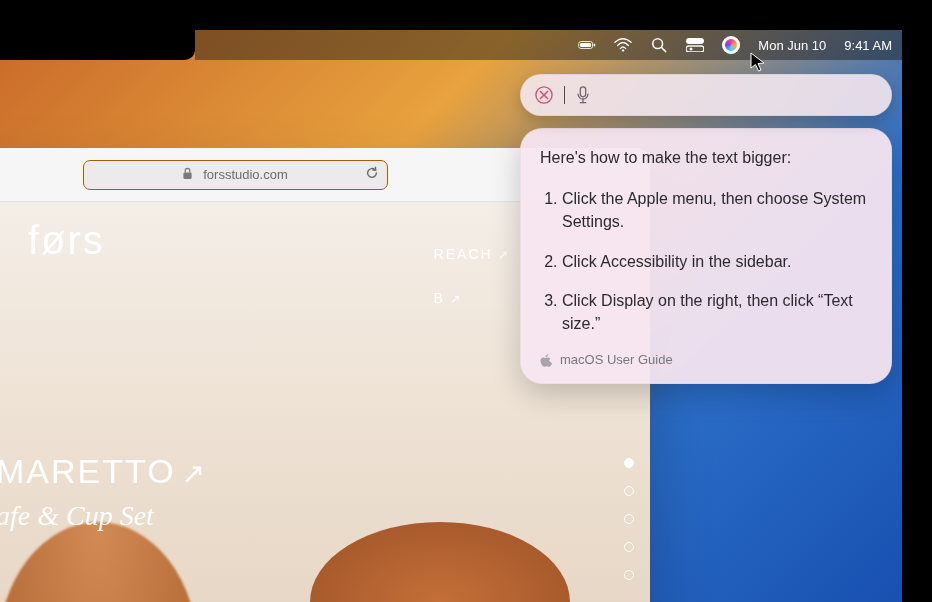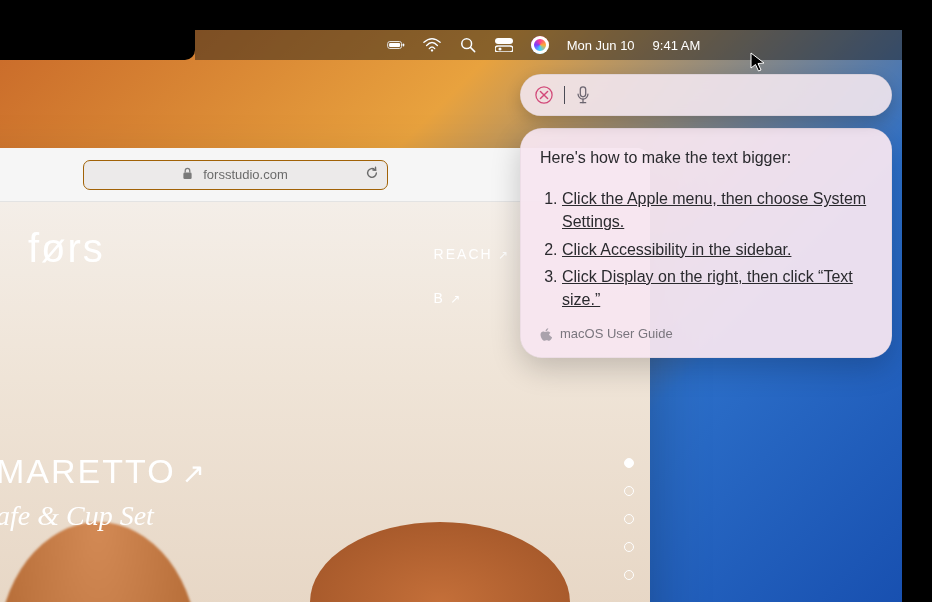--- a/index.html
+++ b/index.html
@@ -56,21 +56,21 @@
   
   .menubar {
     position: absolute;
     left: 195px;
     right: 0;
     top: 0;
     height: 30px;
     background: rgba(20,20,20,0.45);
     display: flex;
     align-items: center;
-    justify-content: center;
+    justify-content: flex-end;
     padding-right: 10px;
     gap: 18px;
     color: #fff;
     font-size: 13px;
     z-index: 40;
   }
   .menubar .ic { display:flex; align-items:center; justify-content:center; width:18px; height:18px; }
   .menubar .ic svg { filter: drop-shadow(0 0 .3px rgba(0,0,0,.4)); }
   .siri-ic {
     width:18px; height:18px; border-radius:50%;
@@ -131,21 +131,21 @@
   .addressbar .reload { position: absolute; right: 8px; }
   .safari-content {
     position: relative;
     height: calc(100% - 54px);
     background: linear-gradient(180deg, #f4eee8 0%, #efe4d7 40%, #e6d5c3 100%);
     overflow: hidden;
   }
   .brand {
     position: absolute;
     left: 208px;
-    top: 24px;
+    top: 16px;
     color: #fff;
     font-weight: 300;
     font-size: 40px;
     letter-spacing: 2px;
   }
   .navlinks {
     position: absolute;
     right: 140px;
     top: 44px;
     display: flex;
@@ -243,21 +243,21 @@
     background: rgba(246,230,240,.94);
     border-radius: 22px;
     padding: 18px 18px 14px 20px;
     box-shadow: 0 10px 30px rgba(0,0,0,.2), inset 0 0 0 .5px rgba(0,0,0,.08);
     color: #2a2a2e;
     font-size: 16px;
     line-height: 1.45;
   }
   .siri-card .intro { margin-bottom: 18px; }
   .siri-card ol { padding-left: 22px; }
-  .siri-card li { margin: 4px 0; text-decoration: underline; }
+  .siri-card li { margin: 16px 0; }
   .attribution {
     margin-top: 14px;
     display:flex;
     align-items:center;
     gap: 8px;
     color: #7a767e;
     font-size: 13px;
   }
   .attribution svg { opacity:.7; }
 

